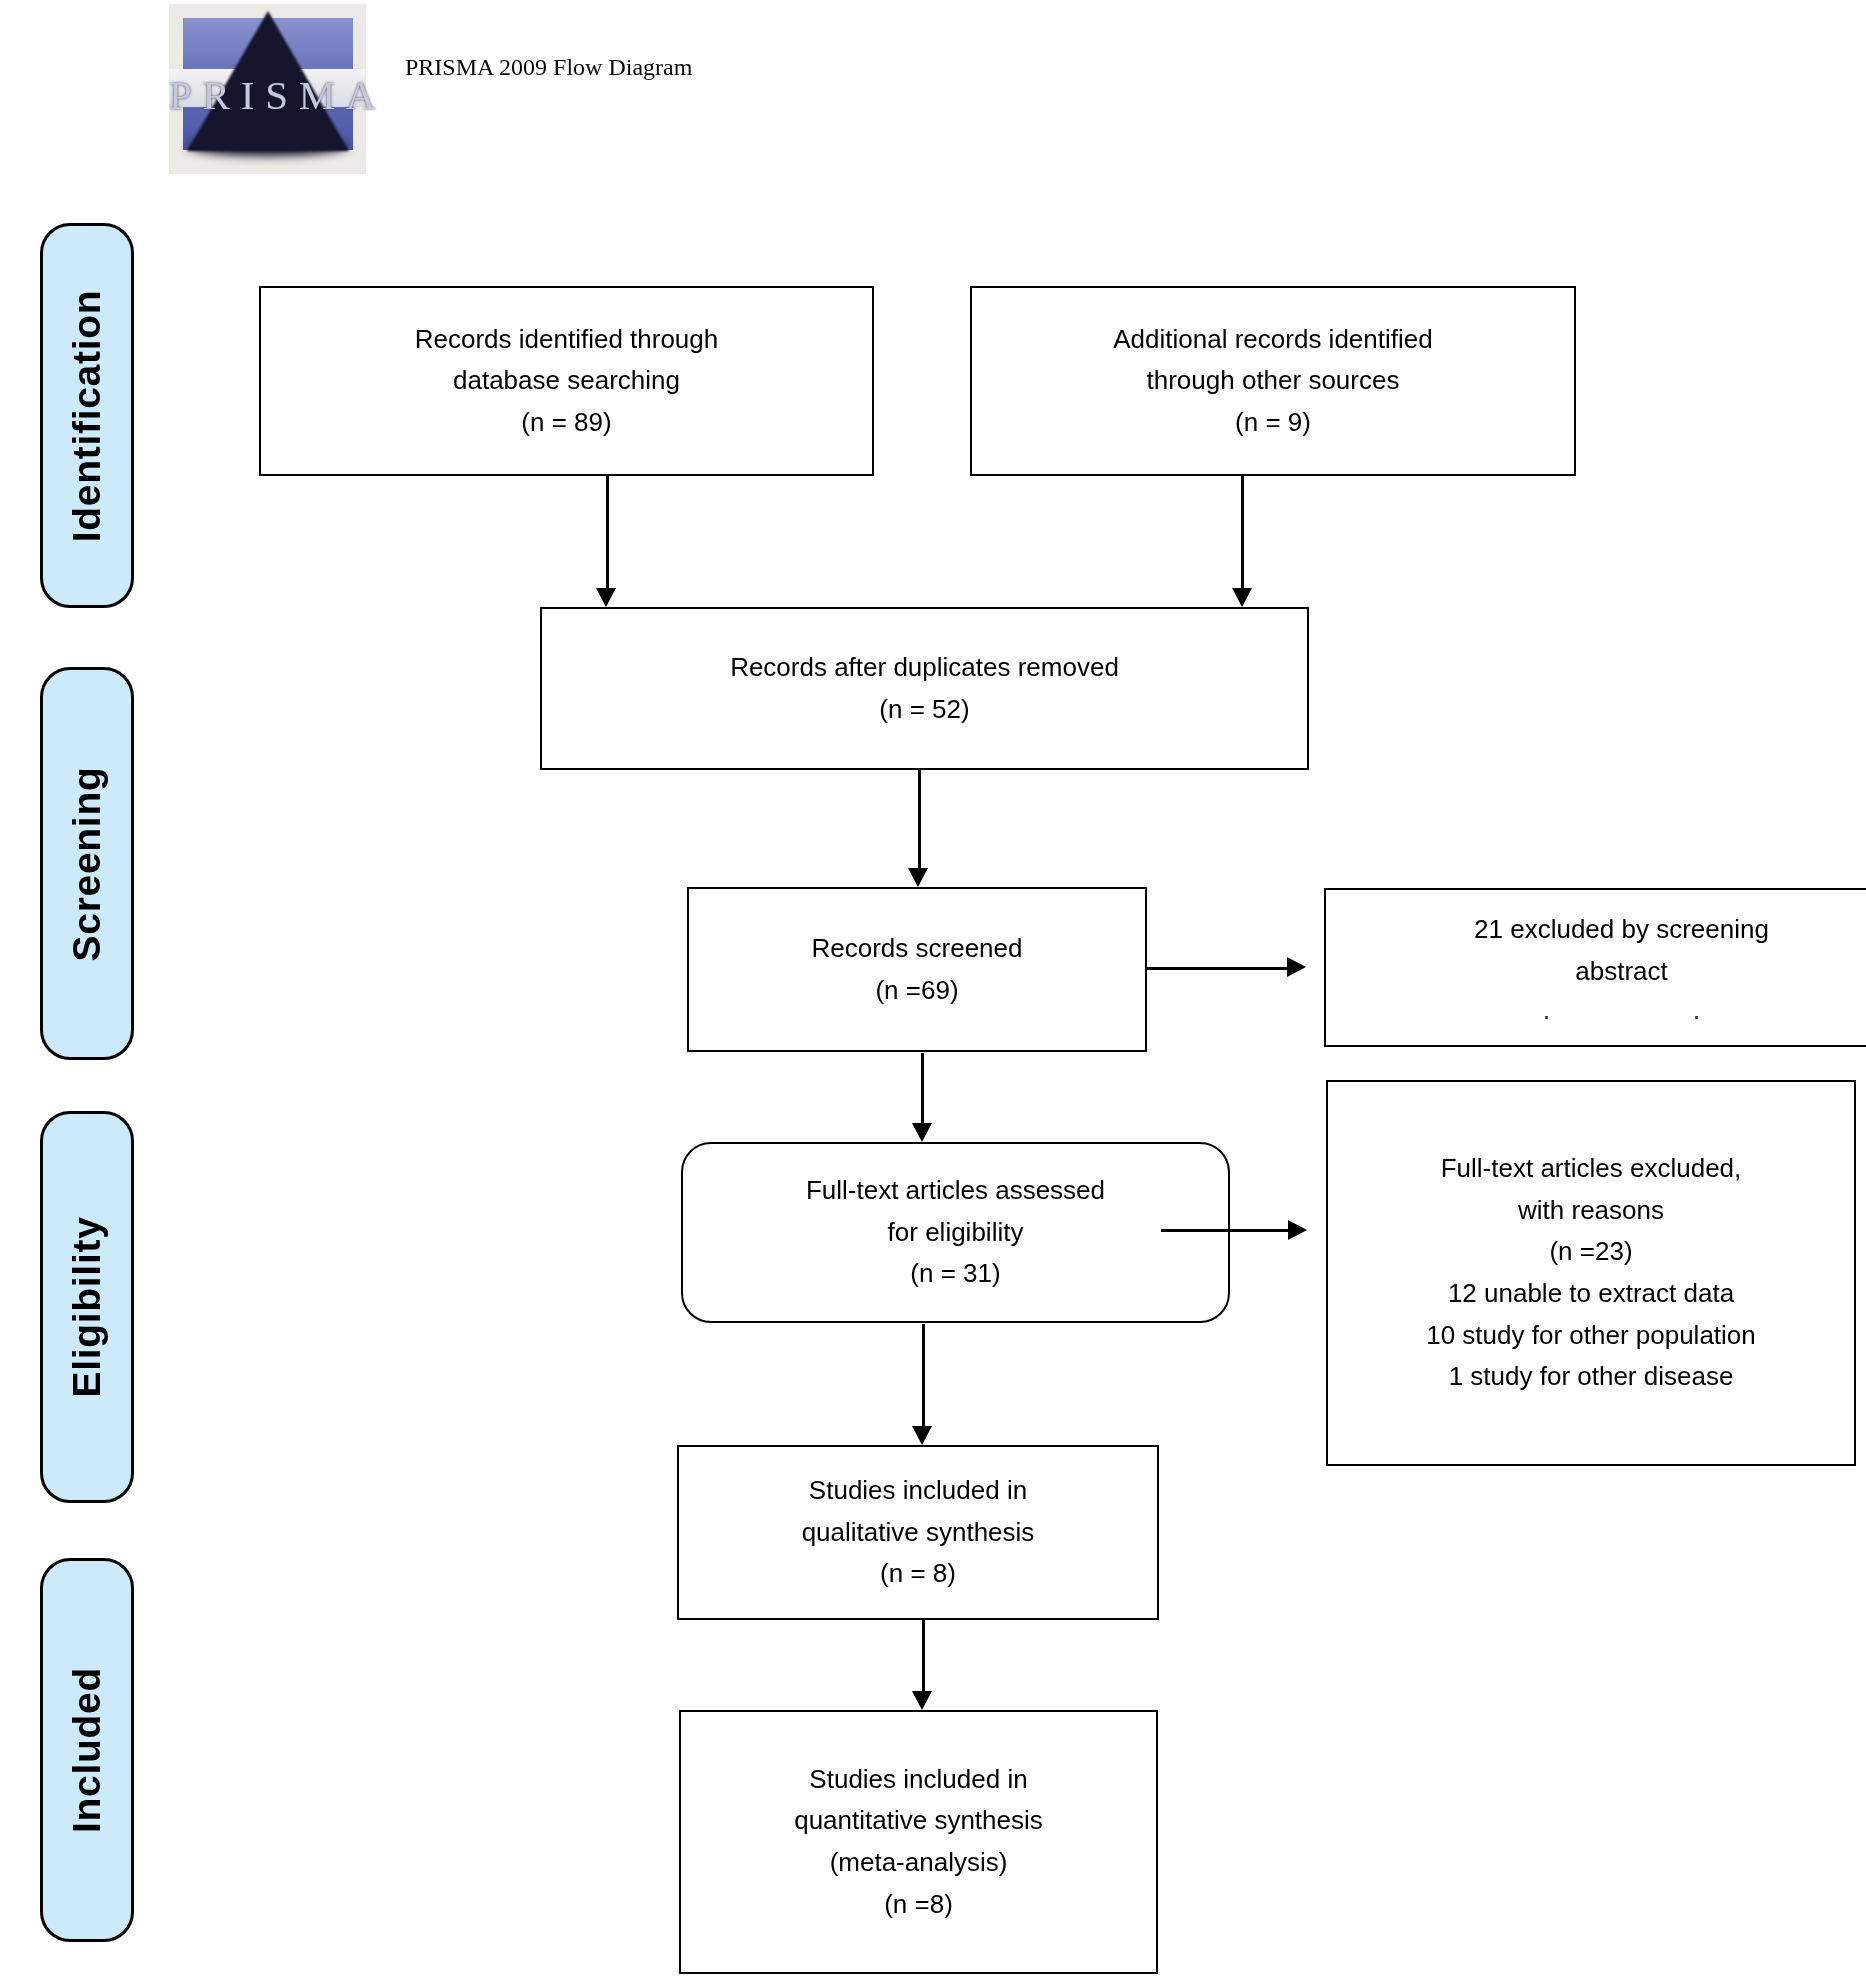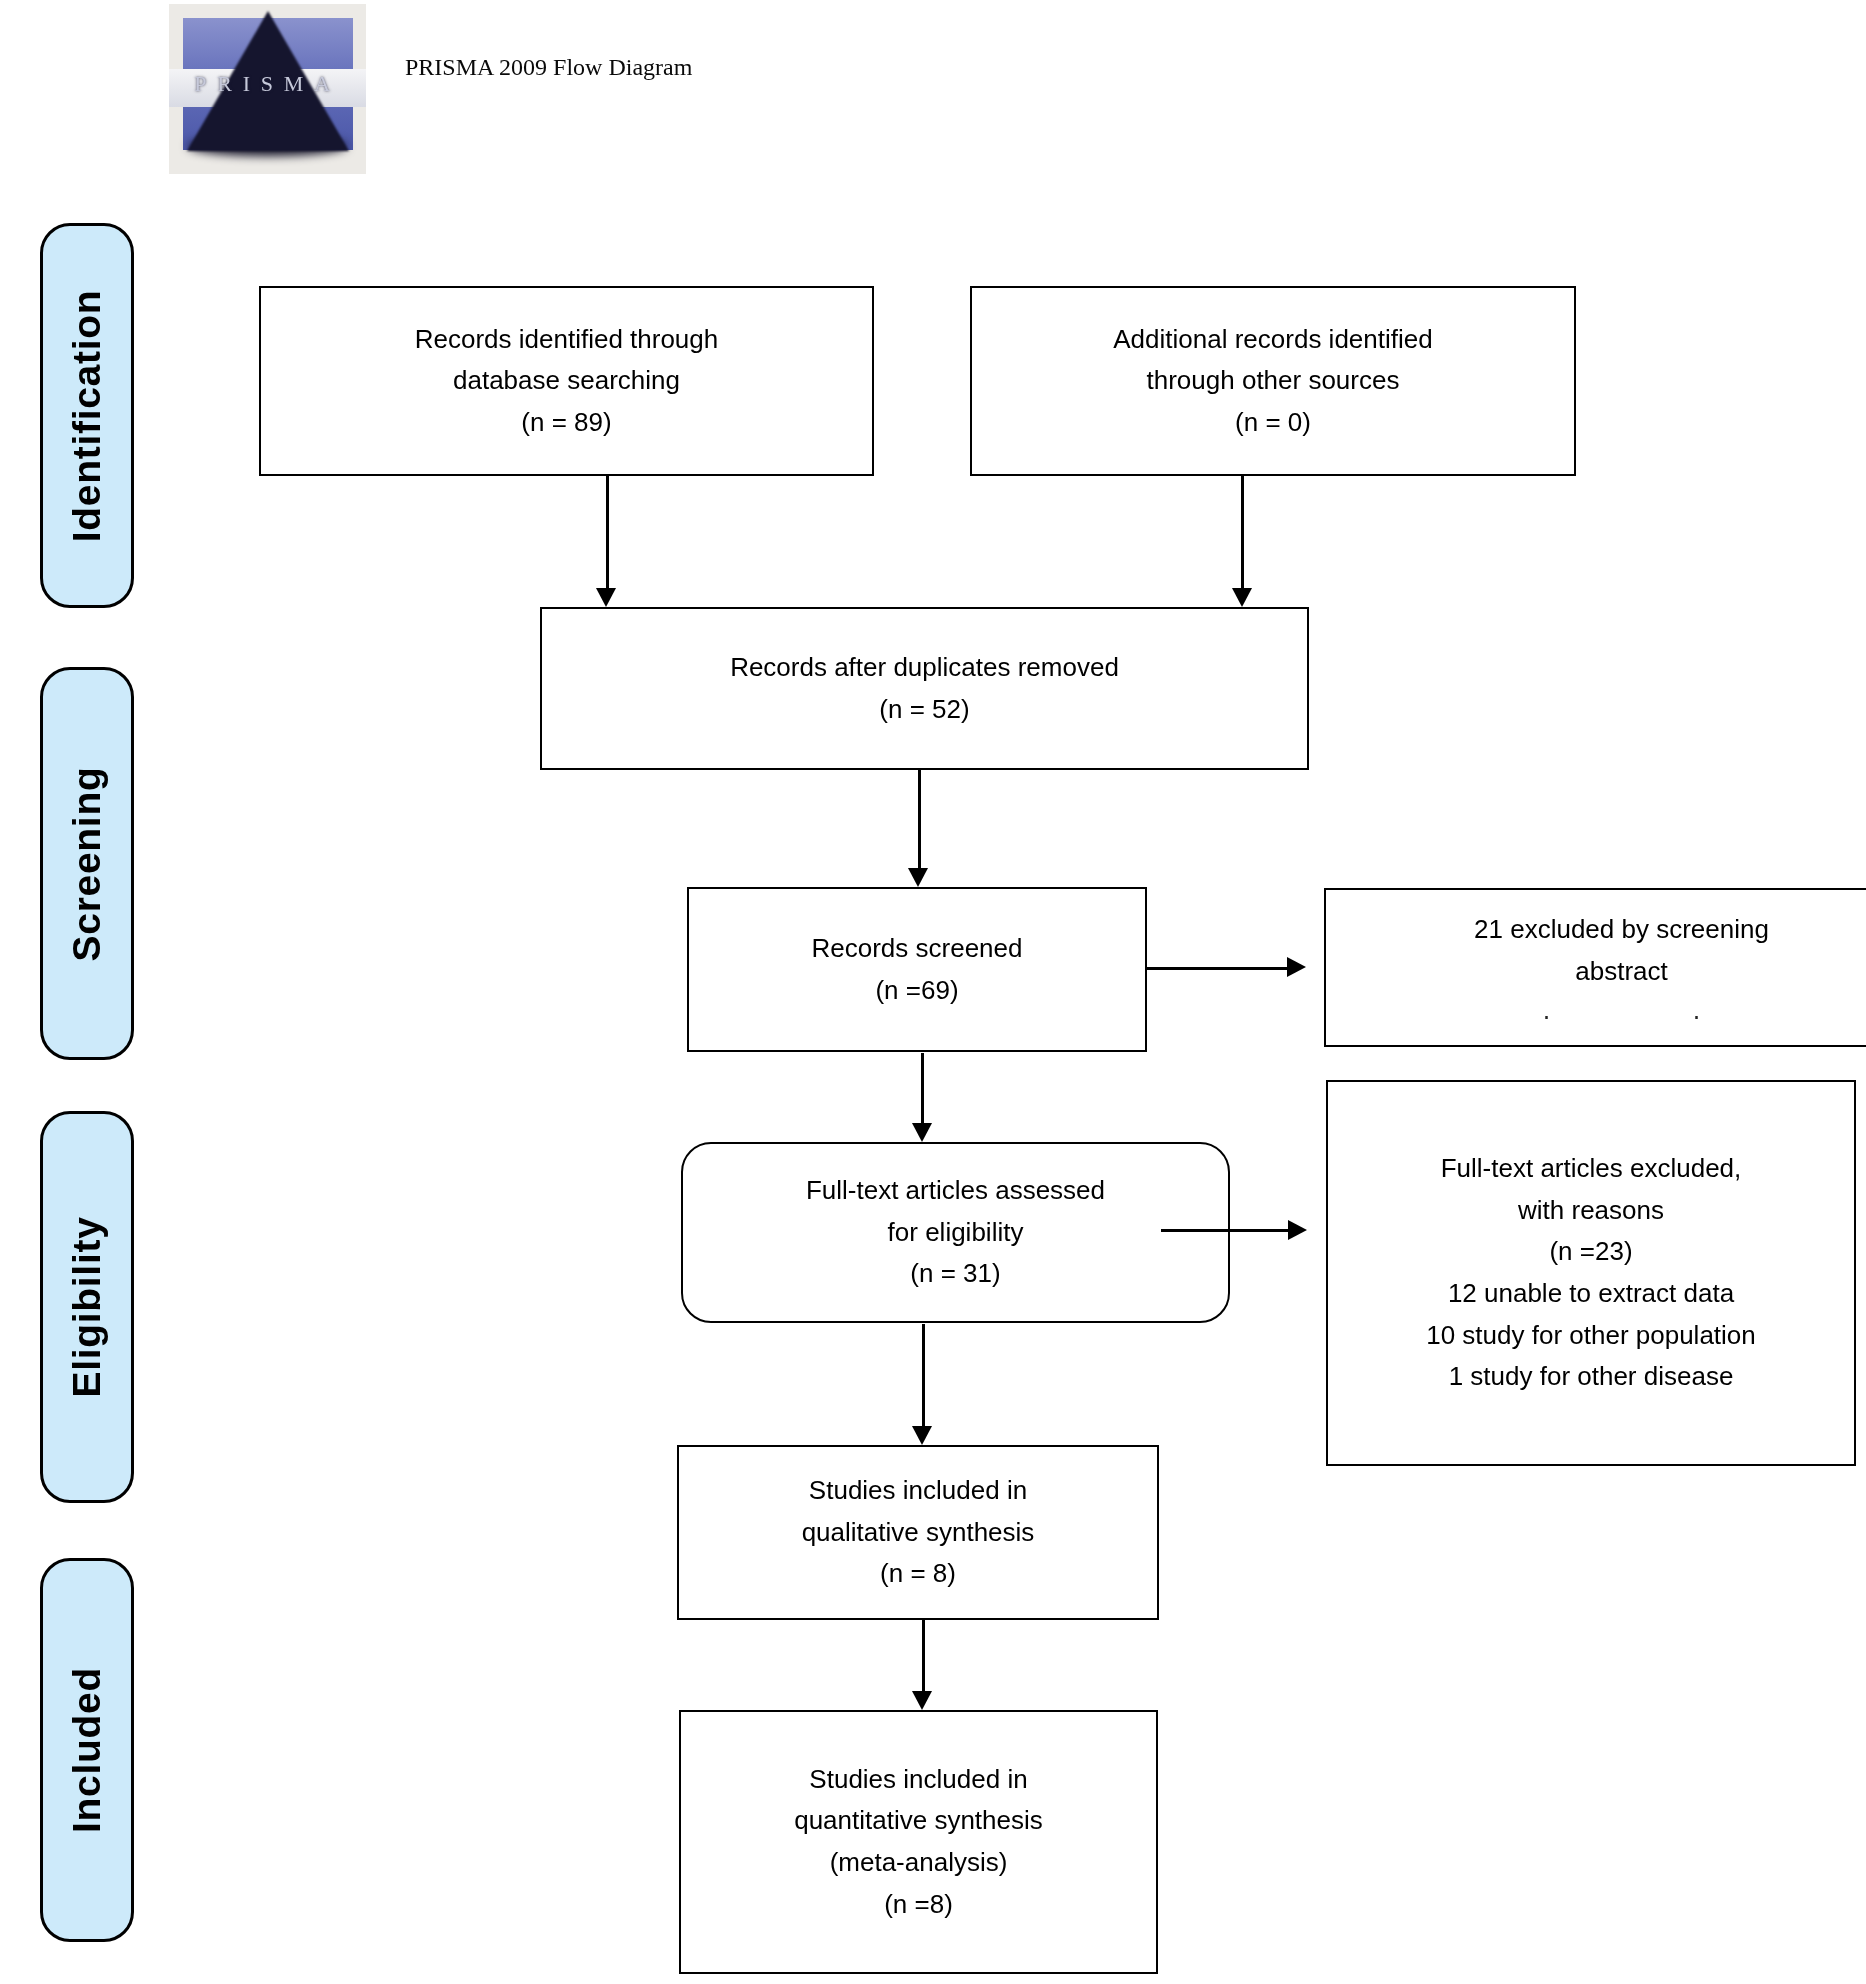--- a/index.html
+++ b/index.html
@@ -16,23 +16,23 @@
   .logo{position:absolute;left:169px;top:4px;width:197px;height:170px;background:#eceae6;}
   .logo-blue{position:absolute;left:13.5px;top:13.5px;width:170px;height:132px;
     background:linear-gradient(180deg,#8a92cd 0%,#6570bb 45%,#4b57a8 100%);}
   .logo-band{position:absolute;left:0;top:65px;width:100%;height:38px;
     background:linear-gradient(180deg,#f4f4f6,#d9dbe4);}
   .logo-shadow{position:absolute;left:19px;top:132px;width:159px;height:20px;
     background:#141327;border-radius:50%;filter:blur(4.7px);}
   .logo-pyramid{position:absolute;left:50%;top:6.7px;transform:translateX(-50%);
     width:0;height:0;border-left:81px solid transparent;border-right:81px solid transparent;
     border-bottom:140px solid #15152e;filter:blur(1px);}
-  .logo-text{position:absolute;left:0;top:67px;width:100%;text-align:center;
+  .logo-text{position:absolute;left:0;top:67px;width:100%;
     font-family:"Liberation Serif","DejaVu Serif",serif;
-    font-size:22px;letter-spacing:10.8px;color:#c6c9da;text-shadow:0 0 2.7px rgba(30,30,55,.85);}
+    font-size:41px;letter-spacing:10.8px;color:#c6c9da;text-shadow:0 0 2.7px rgba(30,30,55,.85);}
   .title{position:absolute;left:405px;top:54px;
     font-family:"Liberation Serif","DejaVu Serif",serif;
     font-size:24px;color:#0a0a0a;white-space:nowrap;}
 
   
   .phase{position:absolute;left:40px;width:88px;
     background:var(--phase-fill,#cdeafa);
     border:3.4px solid #000;border-radius:30px;
     display:flex;align-items:center;justify-content:center;}
   .phase span{transform:rotate(-90deg);white-space:nowrap;
@@ -83,21 +83,21 @@
   </div>
 
   <div class="box" style="left:259px;top:286px;width:615px;height:190px;">
     <div class="box-text">Records identified through
 database searching
 (n = 89)</div>
   </div>
   <div class="box" style="left:970px;top:286px;width:606px;height:190px;">
     <div class="box-text">Additional records identified
 through other sources
-(n = 0)</div>
+(n = 9)</div>
   </div>
 
   <div class="box" style="left:540px;top:607px;width:769px;height:163px;justify-content:center;">
     <div class="box-text">Records after duplicates removed
 (n = 52)</div>
   </div>
 
   <div class="box" style="left:687px;top:887px;width:460px;height:165px;">
     <div class="box-text">Records screened
 (n =69)</div>

